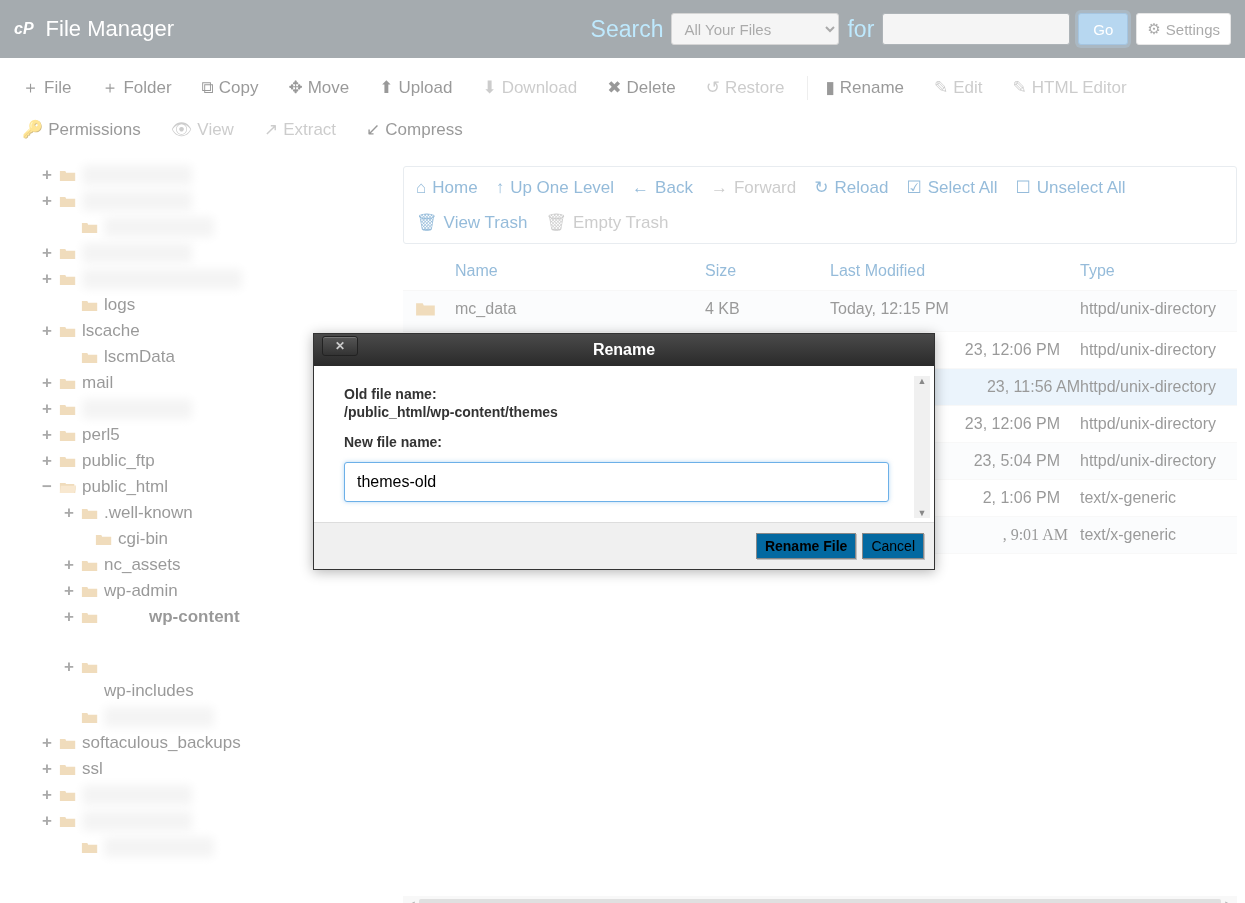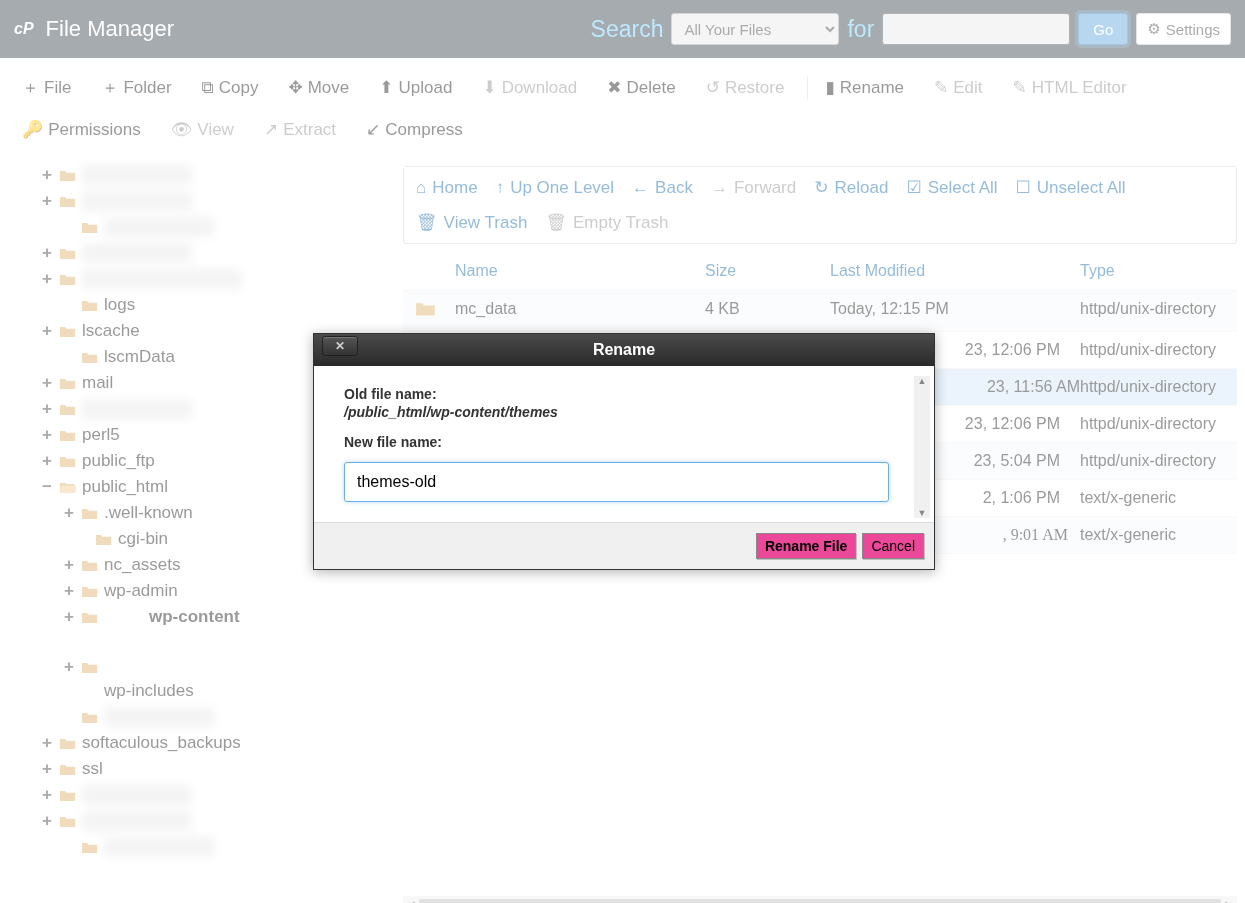--- a/index.html
+++ b/index.html
@@ -244,41 +244,41 @@
   .modal-body {
     padding: 20px 30px;
     position: relative;
   }
   .modal-body-scroll{
     position:absolute; right:4px; top:10px; bottom:4px; width:16px;
     background:#f0f0f0; display:flex; flex-direction:column; justify-content:space-between;
   }
   .modal-body-scroll span{font-size:9px;color:#888;text-align:center;}
   .modal-label { font-size: 14px; font-weight: bold; margin-bottom: 2px; }
-  .modal-path { font-size: 14px; font-weight: bold; margin-bottom: 14px; font-style: italic; }
+  .modal-path { font-size: 14px; font-weight: bold; margin-bottom: 14px; }
   .modal-input {
     width: 545px;
     padding: 10px 12px;
     font-size: 16px;
     border: 1px solid #6cb0e8;
     border-radius: 3px;
     box-shadow: 0 0 4px rgba(108,176,232,0.5);
     outline: none;
     margin-top: 10px;
   }
   .modal-footer {
     background: #f0f0f0;
     border-top: 1px solid #ddd;
     padding: 10px;
     display: flex;
     justify-content: flex-end;
     gap: 6px;
   }
   .modal-btn {
-    background: #ec4899;
+    background: #0369a1;
     border: 1px solid #888;
     padding: 4px 8px;
     font-size: 14px;
     cursor: pointer;
     box-shadow: 1px 1px 0 rgba(0,0,0,0.2);
   }
   .modal-btn.primary { font-weight: bold; }
 </style>
 </head>
 <body>

